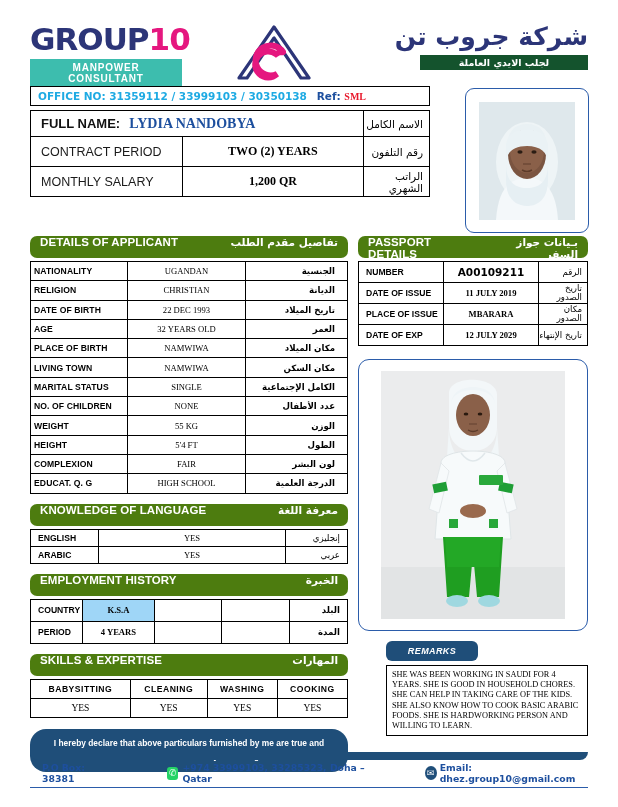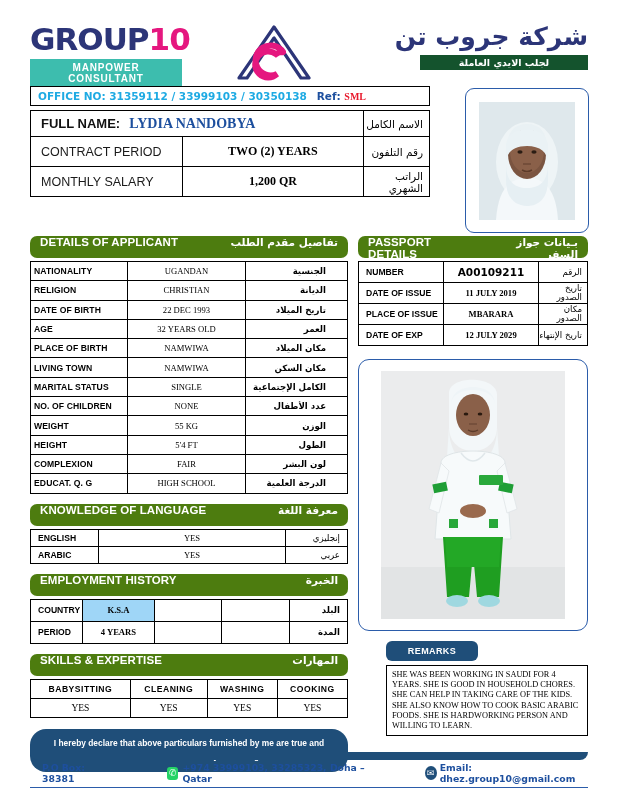--- a/index.html
+++ b/index.html
@@ -135,21 +135,21 @@
 
   
   .left-col { position: absolute; left: 30px; top: 236px; width: 318px; }
   .det-table { width: 100%; border-collapse: collapse; margin-top: 3px; }
   .det-table td {
     border: 1px solid #000; height: 19.3px;
     font-size: 8.6px;
   }
   .dt-label { width: 97px; padding-left: 3px; font-weight: bold; letter-spacing: 0.1px; }
   .dt-val { width: 118px; text-align: center; font-family: "Liberation Serif", serif; font-size: 9.5px; }
-  .dt-ar { text-align: right; padding-right: 21px; direction: rtl;
+  .dt-ar { text-align: right; padding-right: 12px; direction: rtl;
            font-family: "DejaVu Sans", sans-serif; font-size: 9px; font-weight: bold; }
 
   
   .lang-wrap { margin-top: 10px; }
   .lang-table { width: 100%; border-collapse: collapse; margin-top: 3px; }
   .lang-table td { border: 1px solid #000; height: 17px; font-size: 8.6px; }
   .lg-label { width: 68px; padding-left: 7px; font-weight: bold; }
   .lg-val { text-align: center; font-family: "Liberation Serif", serif; font-size: 9.5px; }
   .lg-ar { width: 62px; text-align: right; padding-right: 7px; direction: rtl;
            font-family: "DejaVu Sans", sans-serif; font-size: 9.5px; }
@@ -205,20 +205,21 @@
 
   
   .remarks-wrap { margin-top: 10px; }
   .remarks-badge {
     background: #1f4e79; color: #fff;
     border-radius: 6px;
     width: 92px; height: 20px;
     display: flex; align-items: center; justify-content: center;
     font-size: 9px; font-weight: bold; letter-spacing: 0.4px;
     margin-left: 28px;
+    font-style: italic;
   }
   .remarks-box {
     margin-top: 4px; margin-left: 28px;
     width: 202px; min-height: 70px;
     border: 1.1px solid #000;
     padding: 4px 5px;
     font-family: "Liberation Serif", serif;
     font-size: 8.3px; line-height: 10.2px;
   }
 

